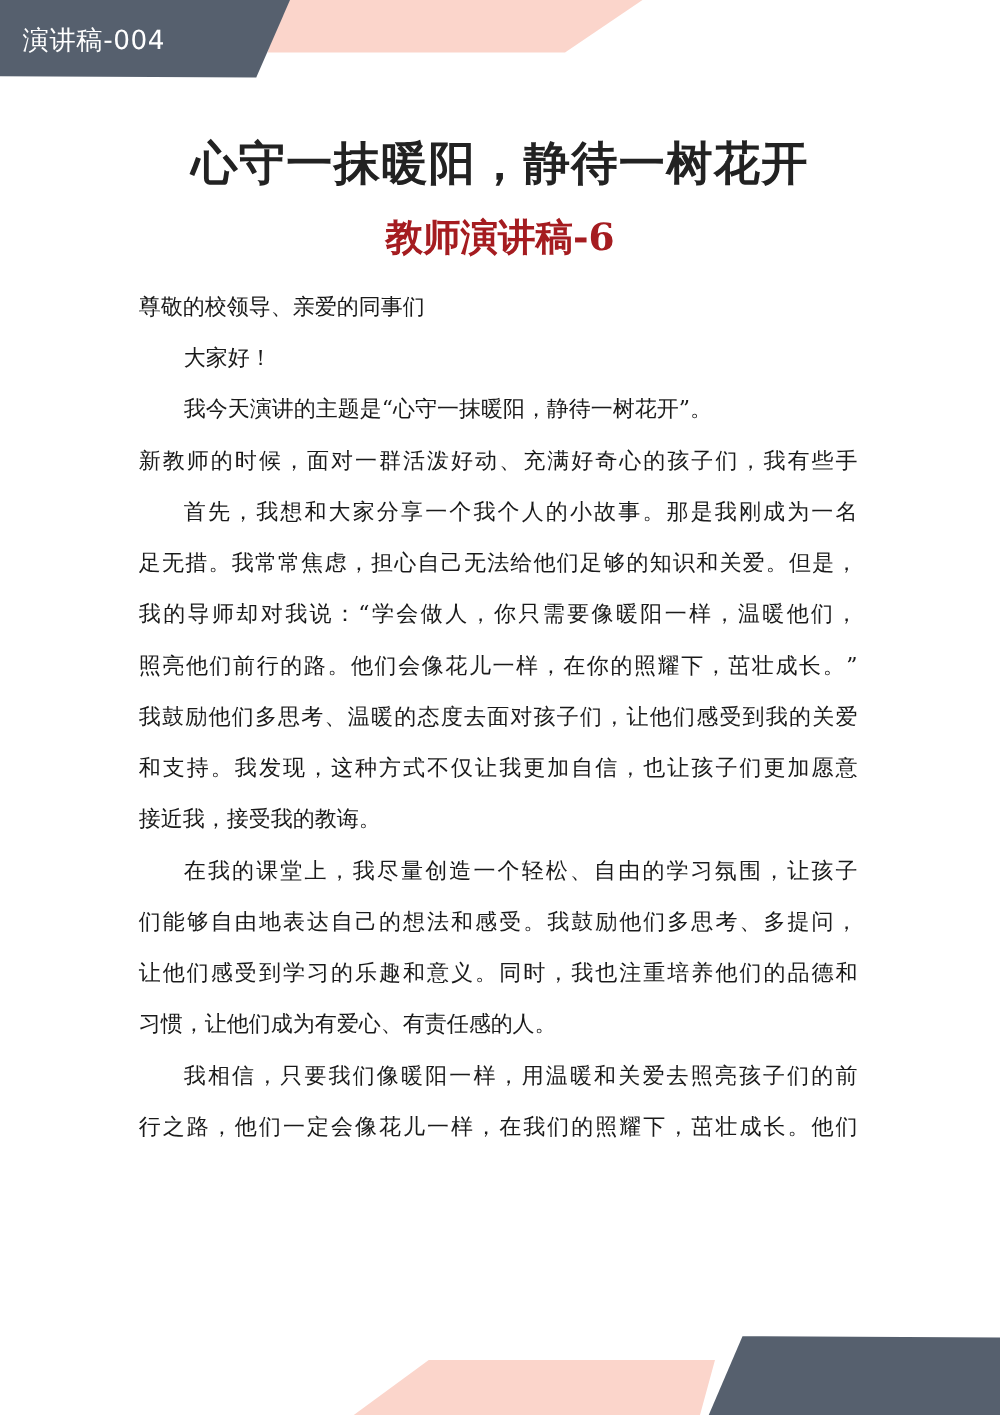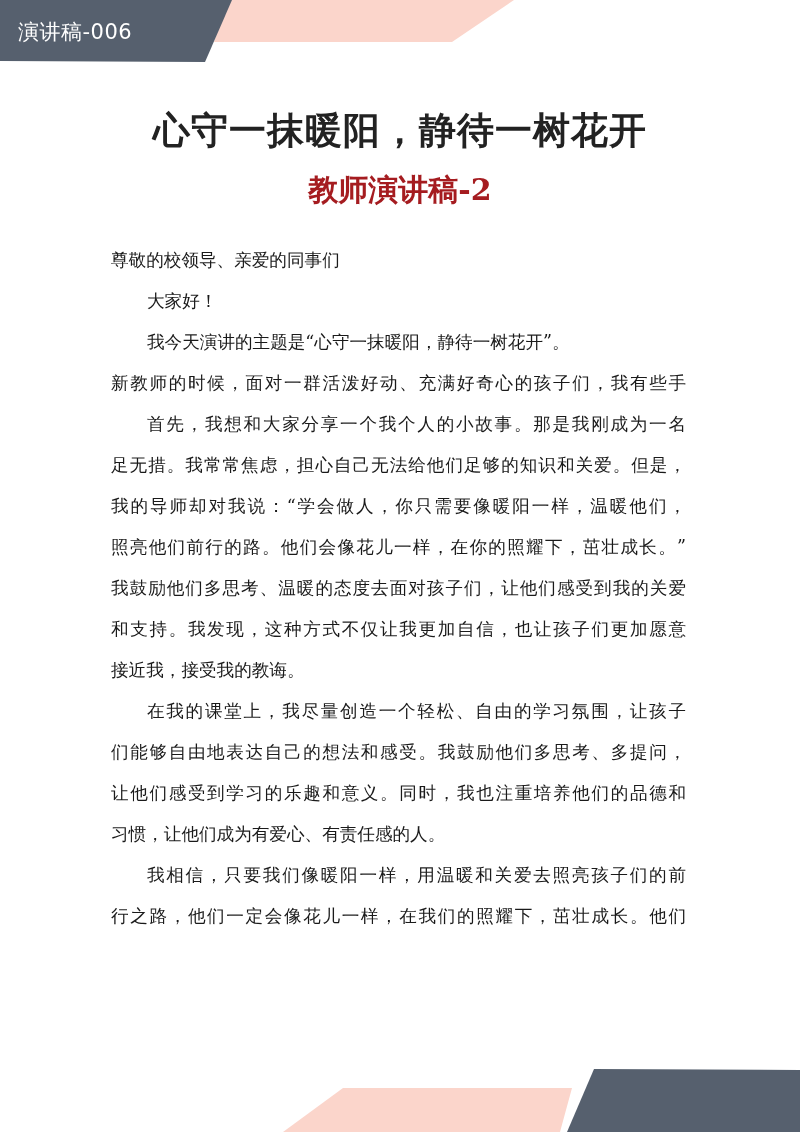--- a/index.html
+++ b/index.html
@@ -18,40 +18,40 @@
     .title {
       position: absolute; left: 0; width: 800px; top: 106px;
       text-align: center; font-size: 37px; font-weight: bold; color: #222222;
       letter-spacing: 1px;
     }
     .subtitle {
       position: absolute; left: 0; width: 800px; top: 170px;
       text-align: center; font-size: 30px; font-weight: bold; color: #a51c20;
     }
     .body-text {
-      position: absolute; left: 111px; width: 575px; top: 240px;
+      position: absolute; left: 111px; width: 575px; top: 226px;
       font-size: 17.6px; color: #1a1a1a; line-height: 41px;
     }
     .line { white-space: nowrap; height: 41px; }
     .line.indent { padding-left: 36px; }
     .line.just { text-align: justify; text-align-last: justify; }
   </style>
 </head>
 <body>
 
 <div class="deco" style="left:0;top:0;">
   <svg width="520" height="64" viewBox="0 0 520 64">
     <polygon points="228,0 514,0 452,42 214,42" fill="#fbd5cb"></polygon>
     <polygon points="0,0 232,0 205,62 0,61" fill="#56606e"></polygon>
   </svg>
 </div>
-<div class="header-tag">演讲稿-006</div>
+<div class="header-tag">演讲稿-004</div>
 
 <div class="title">心守一抹暖阳，静待一树花开</div>
-<div class="subtitle">教师演讲稿-2</div>
+<div class="subtitle">教师演讲稿-6</div>
 
 <div class="body-text">
   <div class="line">尊敬的校领导、亲爱的同事们</div>
   <div class="line indent">大家好！</div>
   <div class="line indent">我今天演讲的主题是“心守一抹暖阳，静待一树花开”。</div>
   <div class="line just">新教师的时候，面对一群活泼好动、充满好奇心的孩子们，我有些手</div>
   <div class="line indent just">首先，我想和大家分享一个我个人的小故事。那是我刚成为一名</div>
   <div class="line just">足无措。我常常焦虑，担心自己无法给他们足够的知识和关爱。但是，</div>
   <div class="line just">我的导师却对我说：“学会做人，你只需要像暖阳一样，温暖他们，</div>
   <div class="line just">照亮他们前行的路。他们会像花儿一样，在你的照耀下，茁壮成长。”</div>

